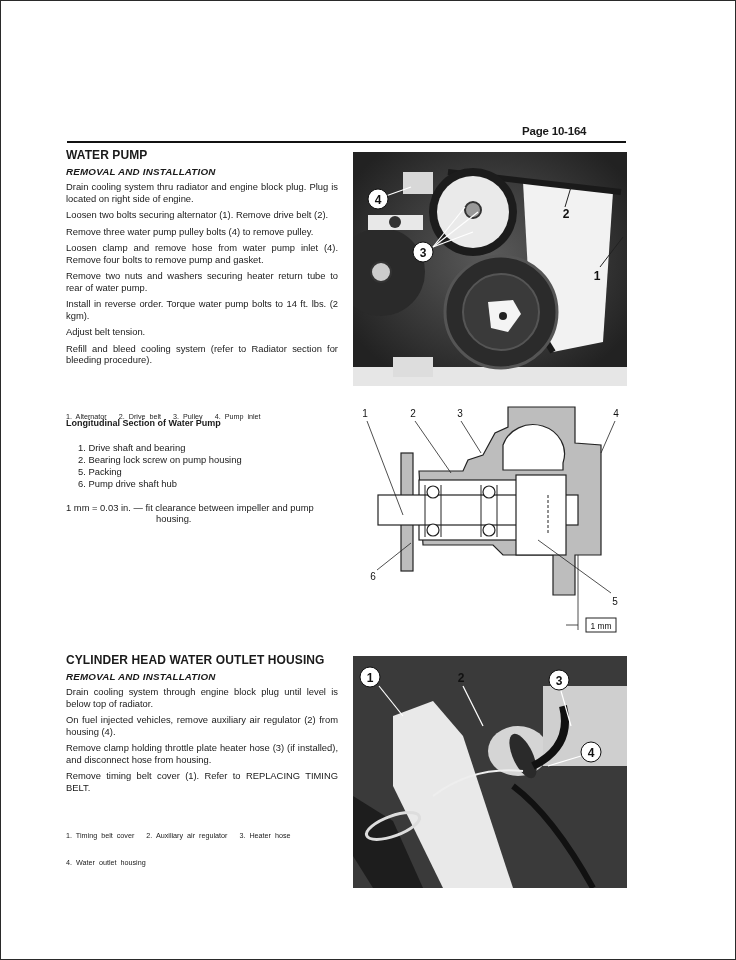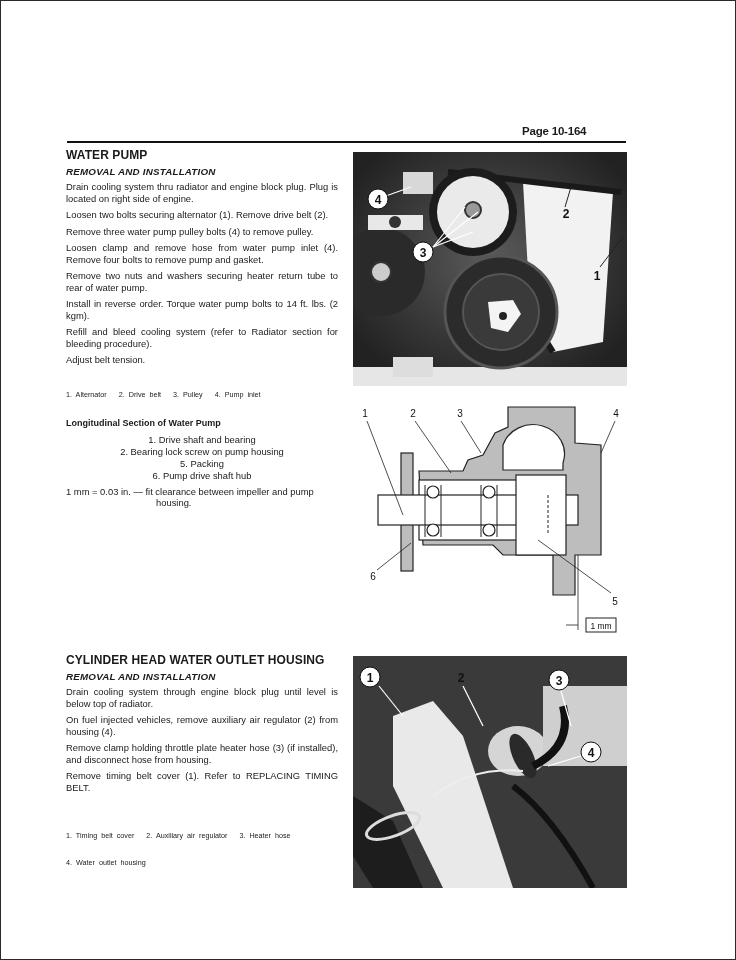--- a/index.html
+++ b/index.html
@@ -10,21 +10,21 @@
   .frame { position: absolute; left: 0; top: 0; width: 734px; height: 958px; border: 1px solid #2a2a2a; }
   .page-num { position: absolute; left: 522px; top: 125px; font-size: 11.5px; font-weight: bold; letter-spacing: -0.2px; }
   .rule { position: absolute; left: 67px; top: 141px; width: 559px; height: 2px; background: #111; }
 
   .col { position: absolute; left: 66px; width: 272px; font-size: 9.4px; line-height: 11.5px; }
   .h1 { font-size: 12px; font-weight: bold; letter-spacing: 0.1px; margin: 0 0 4px 0; }
   .h2 { font-size: 9.8px; font-weight: bold; letter-spacing: 0.2px; margin: 0 0 4px 0; font-style: italic; }
   .p { margin: 0 0 5px 0; text-align: justify; }
   .caption { font-size: 7.2px; line-height: 9px; word-spacing: 2px; }
   .h3 { font-size: 9px; font-weight: bold; margin: 0 0 3px 0; }
-  .list { margin: 4px; padding: 0; list-style: none; text-align: center; }
+  .list { margin: 12px; padding: 0; list-style: none; }
   .list li { margin: 0; line-height: 12px; }
   .note { margin-top: 3px; text-align: justify; }
   .note .indent { display: block; padding-left: 90px; }
 
   .photo { position: absolute; background: #3c3c3c; overflow: hidden; }
   .photo svg, .diagram svg { display: block; }
   .diagram { position: absolute; }
 </style>
 </head>
 <body>
@@ -36,24 +36,24 @@
 
 <div class="col" style="top:150px;">
   <div class="h1">WATER PUMP</div>
   <div class="h2">REMOVAL AND INSTALLATION</div>
   <p class="p">Drain cooling system thru radiator and engine block plug. Plug is located on right side of engine.</p>
   <p class="p">Loosen two bolts securing alternator (1). Remove drive belt (2).</p>
   <p class="p">Remove three water pump pulley bolts (4) to remove pulley.</p>
   <p class="p">Loosen clamp and remove hose from water pump inlet (4). Remove four bolts to remove pump and gasket.</p>
   <p class="p">Remove two nuts and washers securing heater return tube to rear of water pump.</p>
   <p class="p">Install in reverse order. Torque water pump bolts to 14 ft. lbs. (2 kgm).</p>
+  <p class="p">Adjust belt tension.</p>
   <p class="p">Refill and bleed cooling system (refer to Radiator section for bleeding procedure).</p>
-  <p class="p">Adjust belt tension.</p>
-</div>
-<div class="col caption" style="top:390px;white-space:pre;">1. Alternator   2. Drive belt   3. Pulley   4. Pump inlet</div>
+</div>
+<div class="col caption" style="top:412px;white-space:pre;">1. Alternator   2. Drive belt   3. Pulley   4. Pump inlet</div>
 
 <div class="col" style="top:418px;">
   <div class="h3">Longitudinal Section of Water Pump</div>
   <ul class="list">
     <li>1. Drive shaft and bearing</li>
     <li>2. Bearing lock screw on pump housing</li>
     <li>5. Packing</li>
     <li>6. Pump drive shaft hub</li>
   </ul>
   <div class="note">

